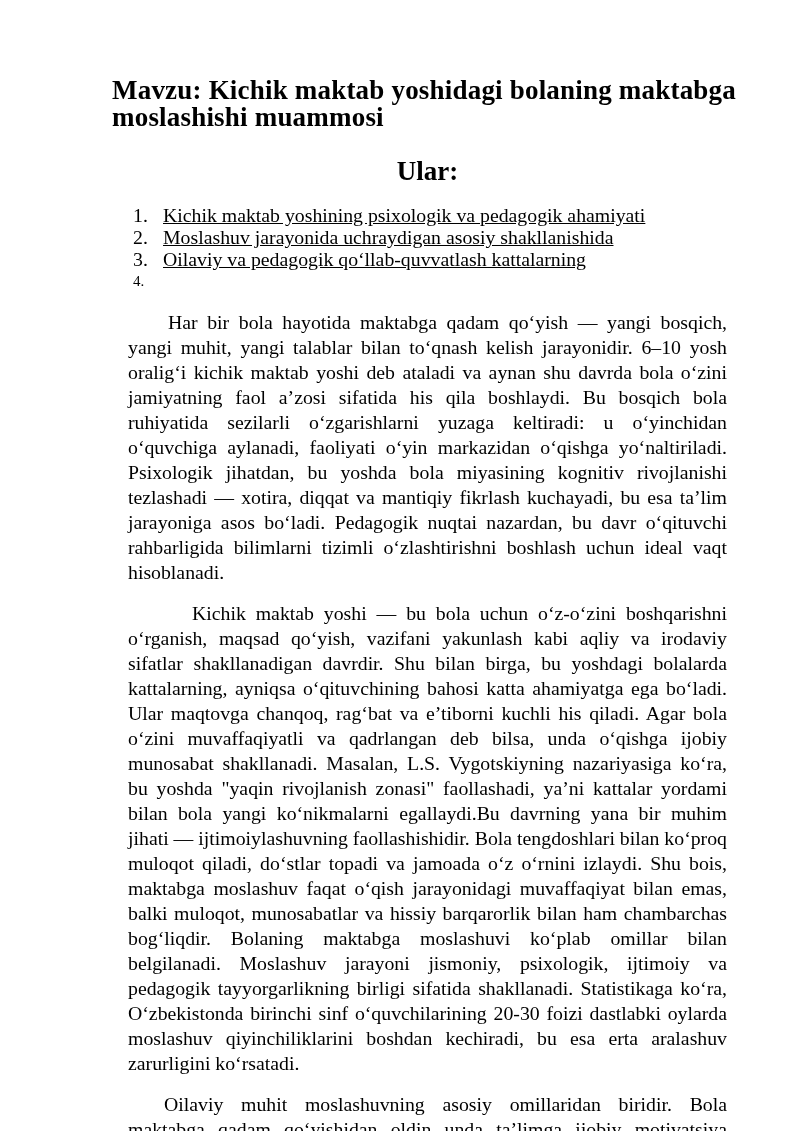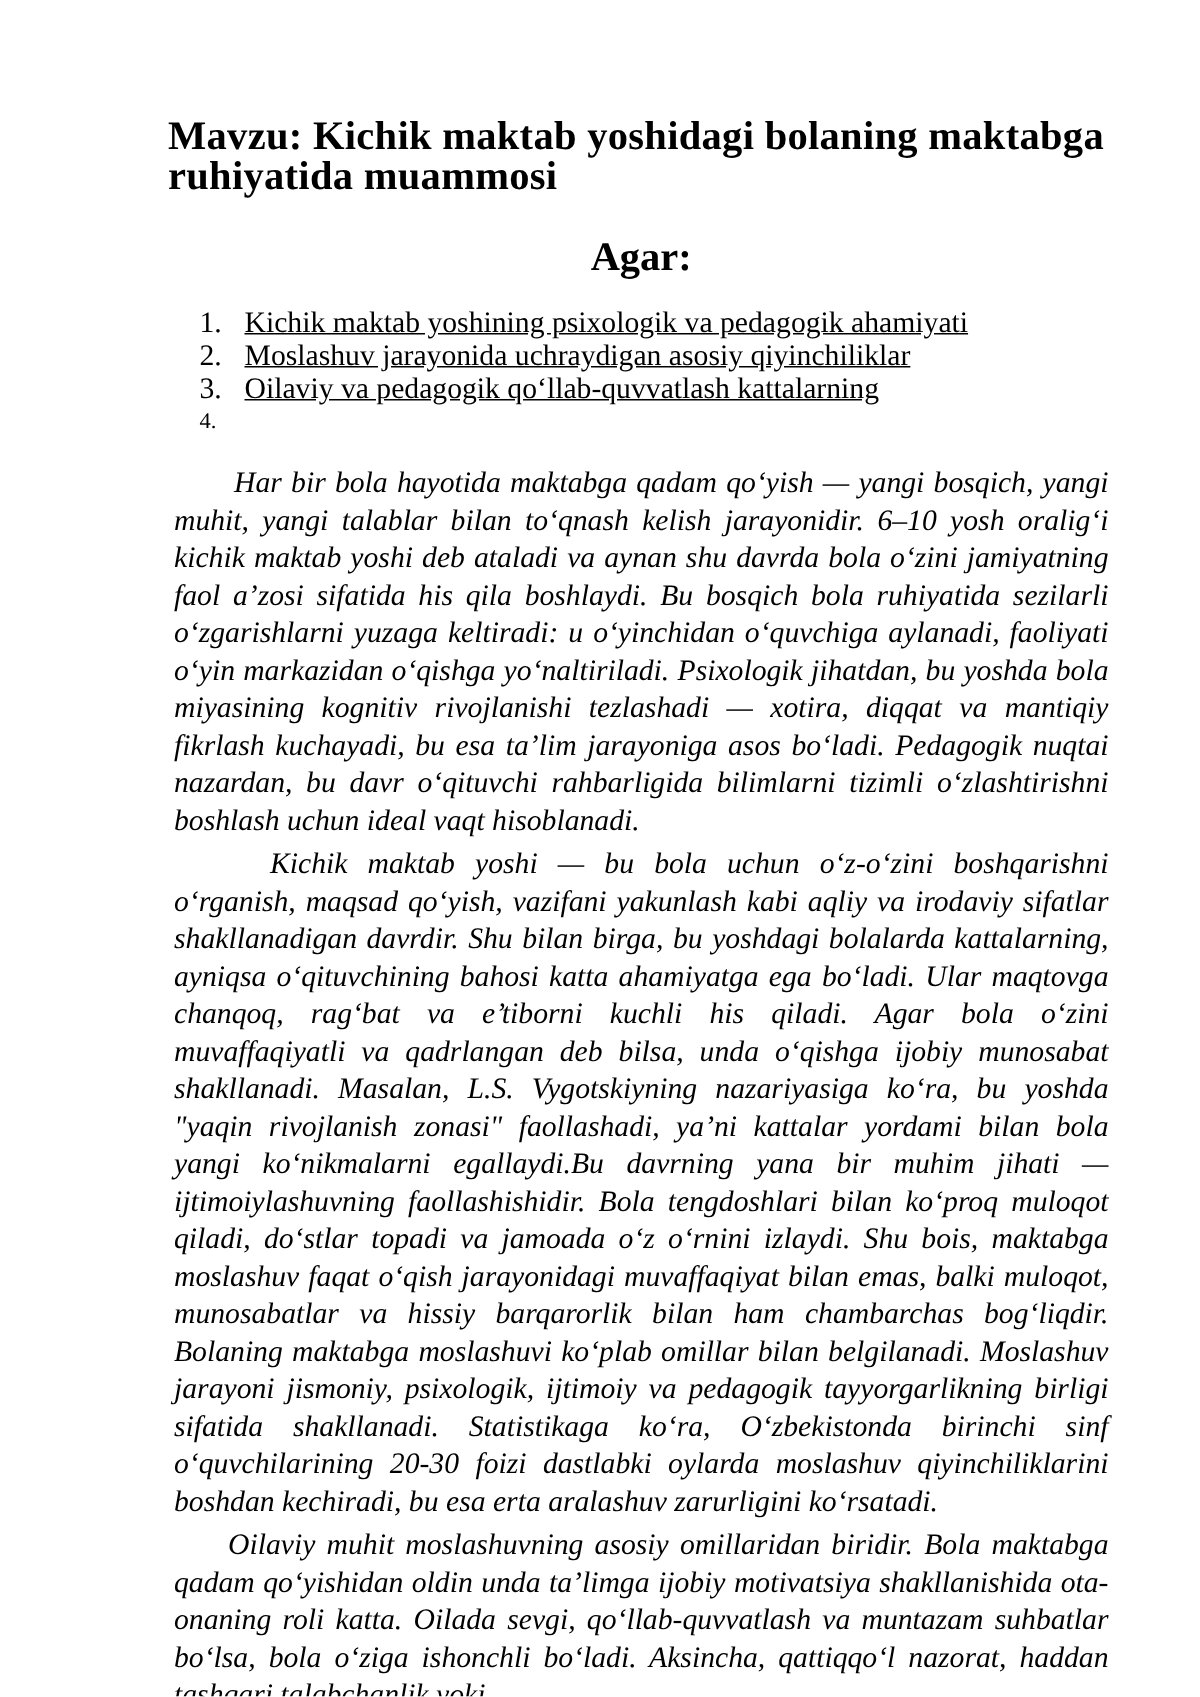--- a/index.html
+++ b/index.html
@@ -52,47 +52,46 @@
     font-size: 15px;
   }
   .plan-list .item-text {
     flex: 1;
     text-decoration: underline;
   }
   .body-text {
     margin-top: 18px;
   }
   .body-text p {
-    margin: 4px;
+    margin: 16px;
     font-size: 19.8px;
     line-height: 25px;
     text-align: justify;
-    font-style: italic;
   }
   .p1 { text-indent: 40px; }
   .p2 { text-indent: 64px; }
   .p3 { text-indent: 36px; }
 </style>
 </head>
 <body>
 
 <div class="page">
 
-  <h1 class="doc-title">Mavzu: Kichik maktab yoshidagi bolaning maktabga ruhiyatida muammosi</h1>
+  <h1 class="doc-title">Mavzu: Kichik maktab yoshidagi bolaning maktabga moslashishi muammosi</h1>
 
-  <h2 class="plan-heading">Agar:</h2>
+  <h2 class="plan-heading">Ular:</h2>
 
   <ol class="plan-list">
     <li>
       <span class="num">1.</span>
       <span class="item-text">Kichik maktab yoshining psixologik va pedagogik ahamiyati</span>
     </li>
     <li>
       <span class="num">2.</span>
-      <span class="item-text">Moslashuv jarayonida uchraydigan asosiy qiyinchiliklar</span>
+      <span class="item-text">Moslashuv jarayonida uchraydigan asosiy shakllanishida</span>
     </li>
     <li>
       <span class="num">3.</span>
       <span class="item-text">Oilaviy va pedagogik qo‘llab-quvvatlash kattalarning</span>
     </li>
     <li>
       <span class="num num-small">4.</span>
     </li>
   </ol>
 

